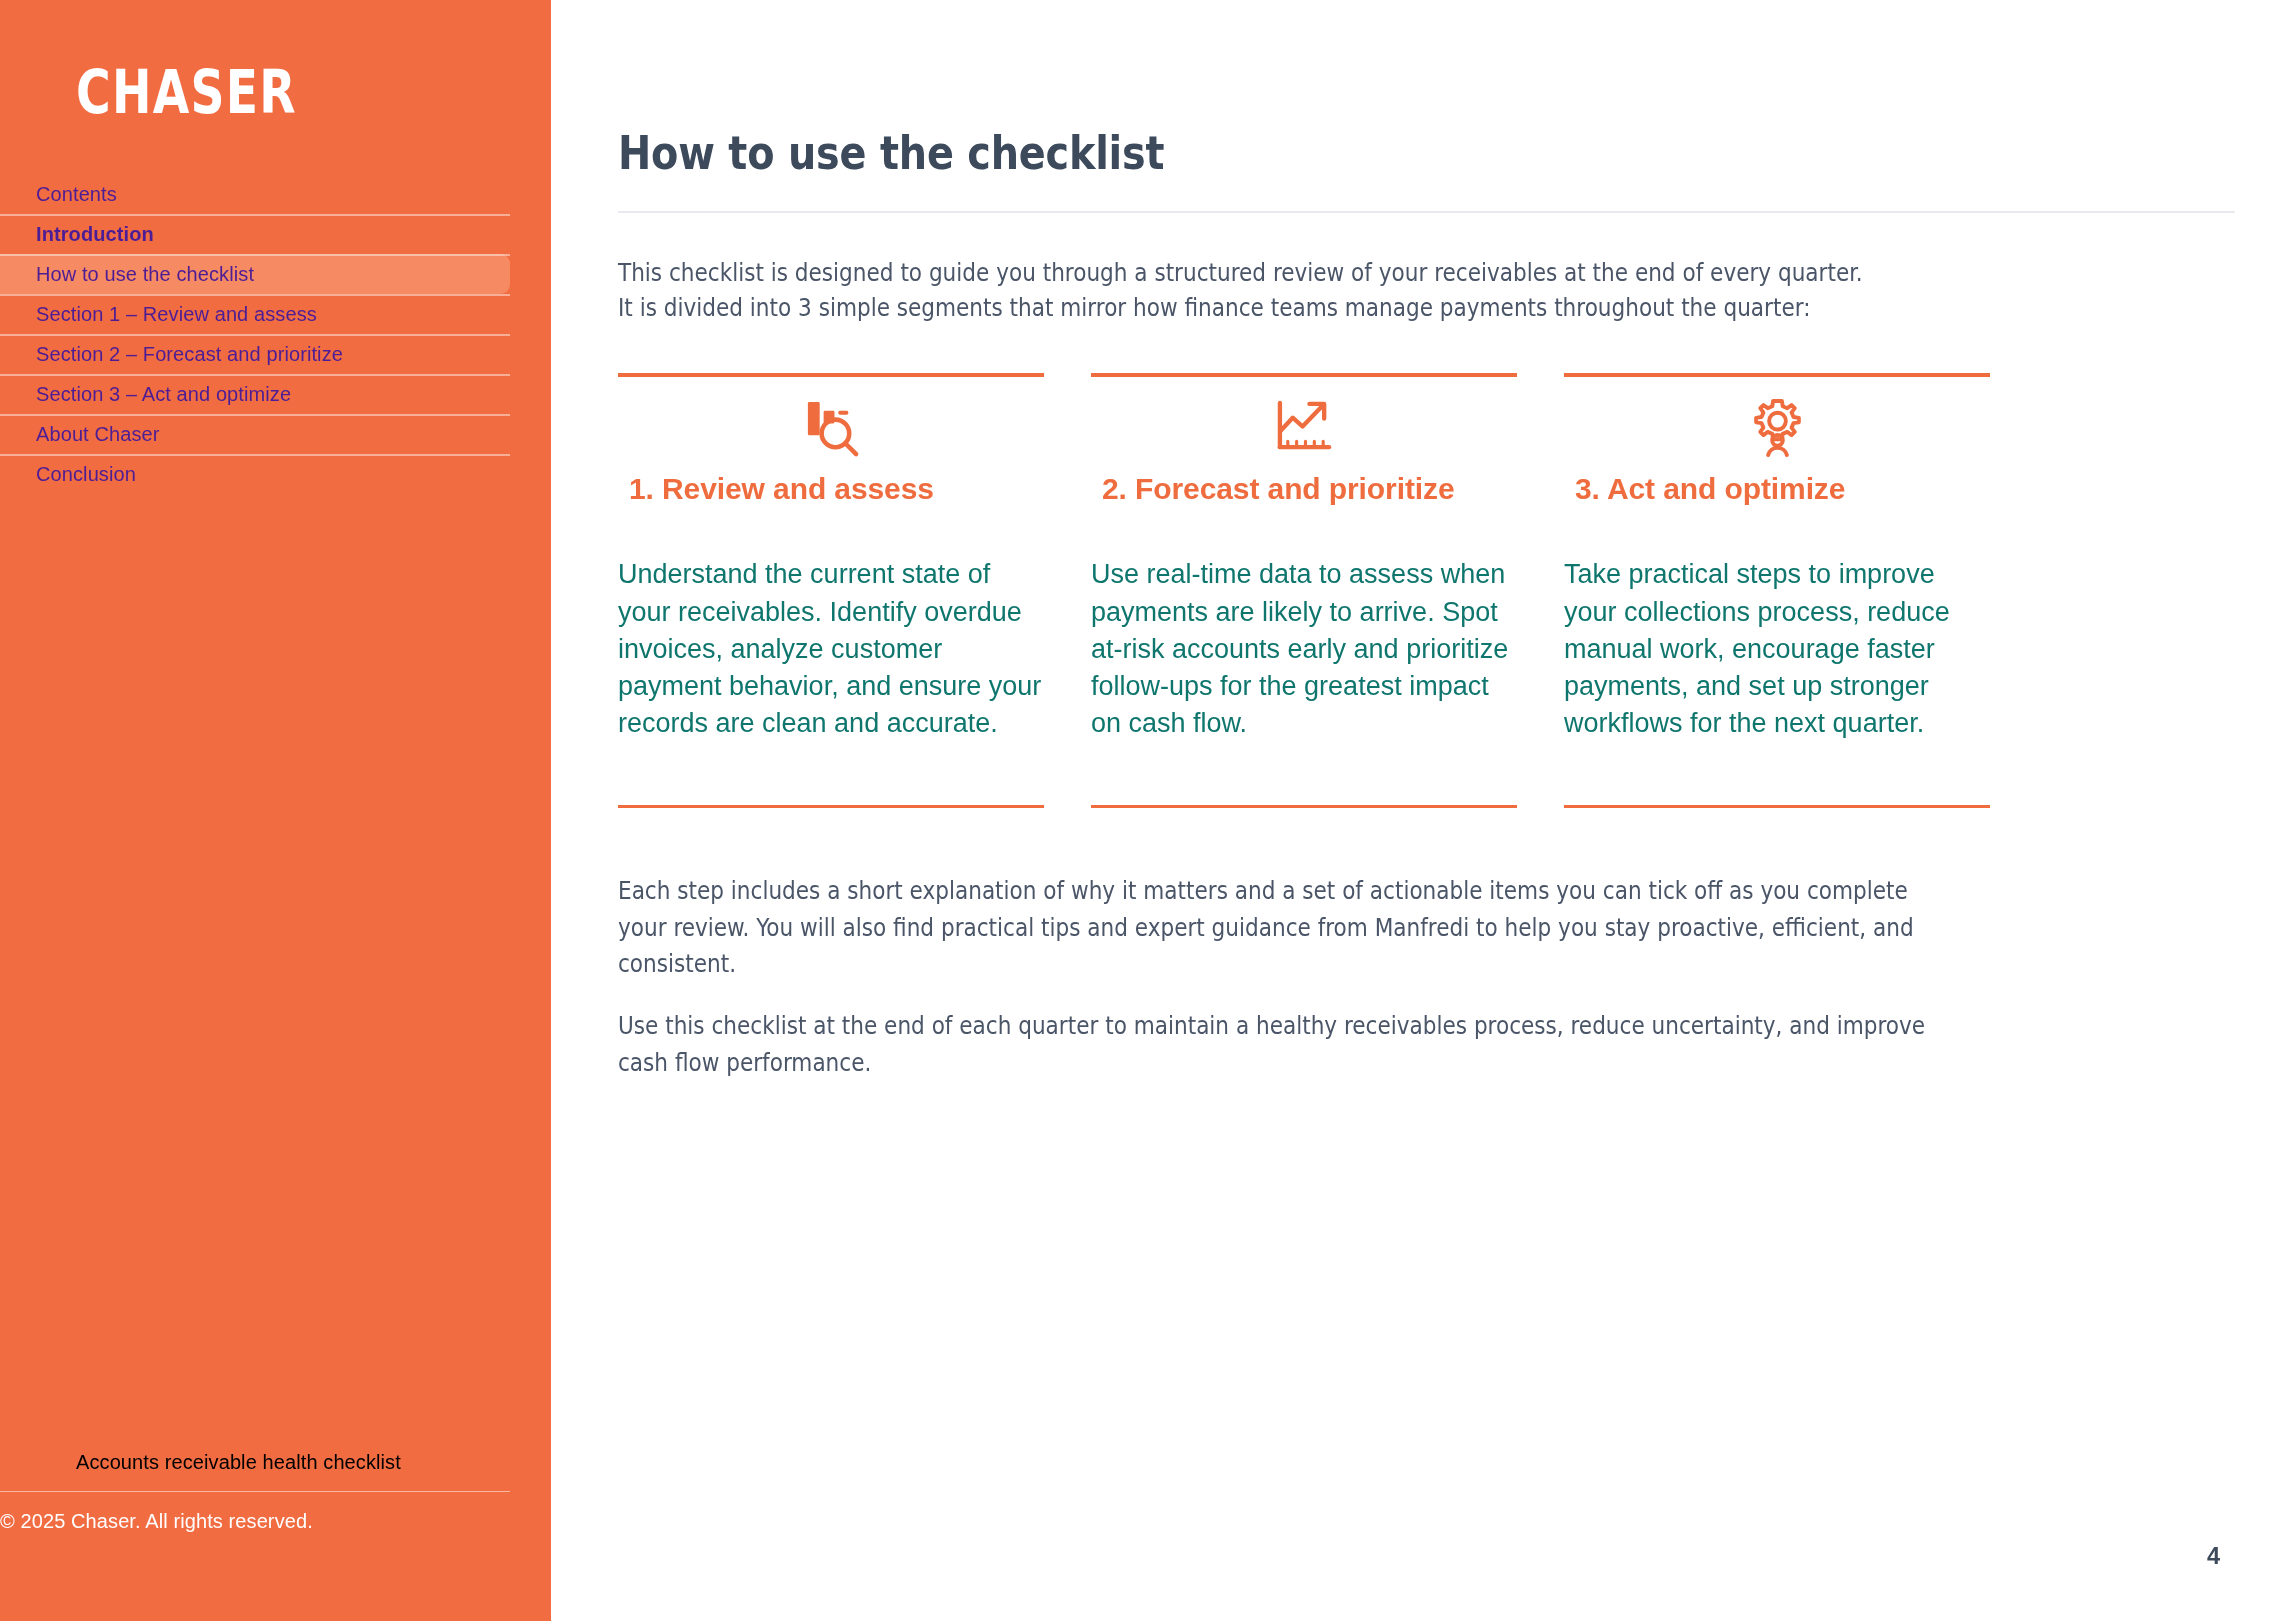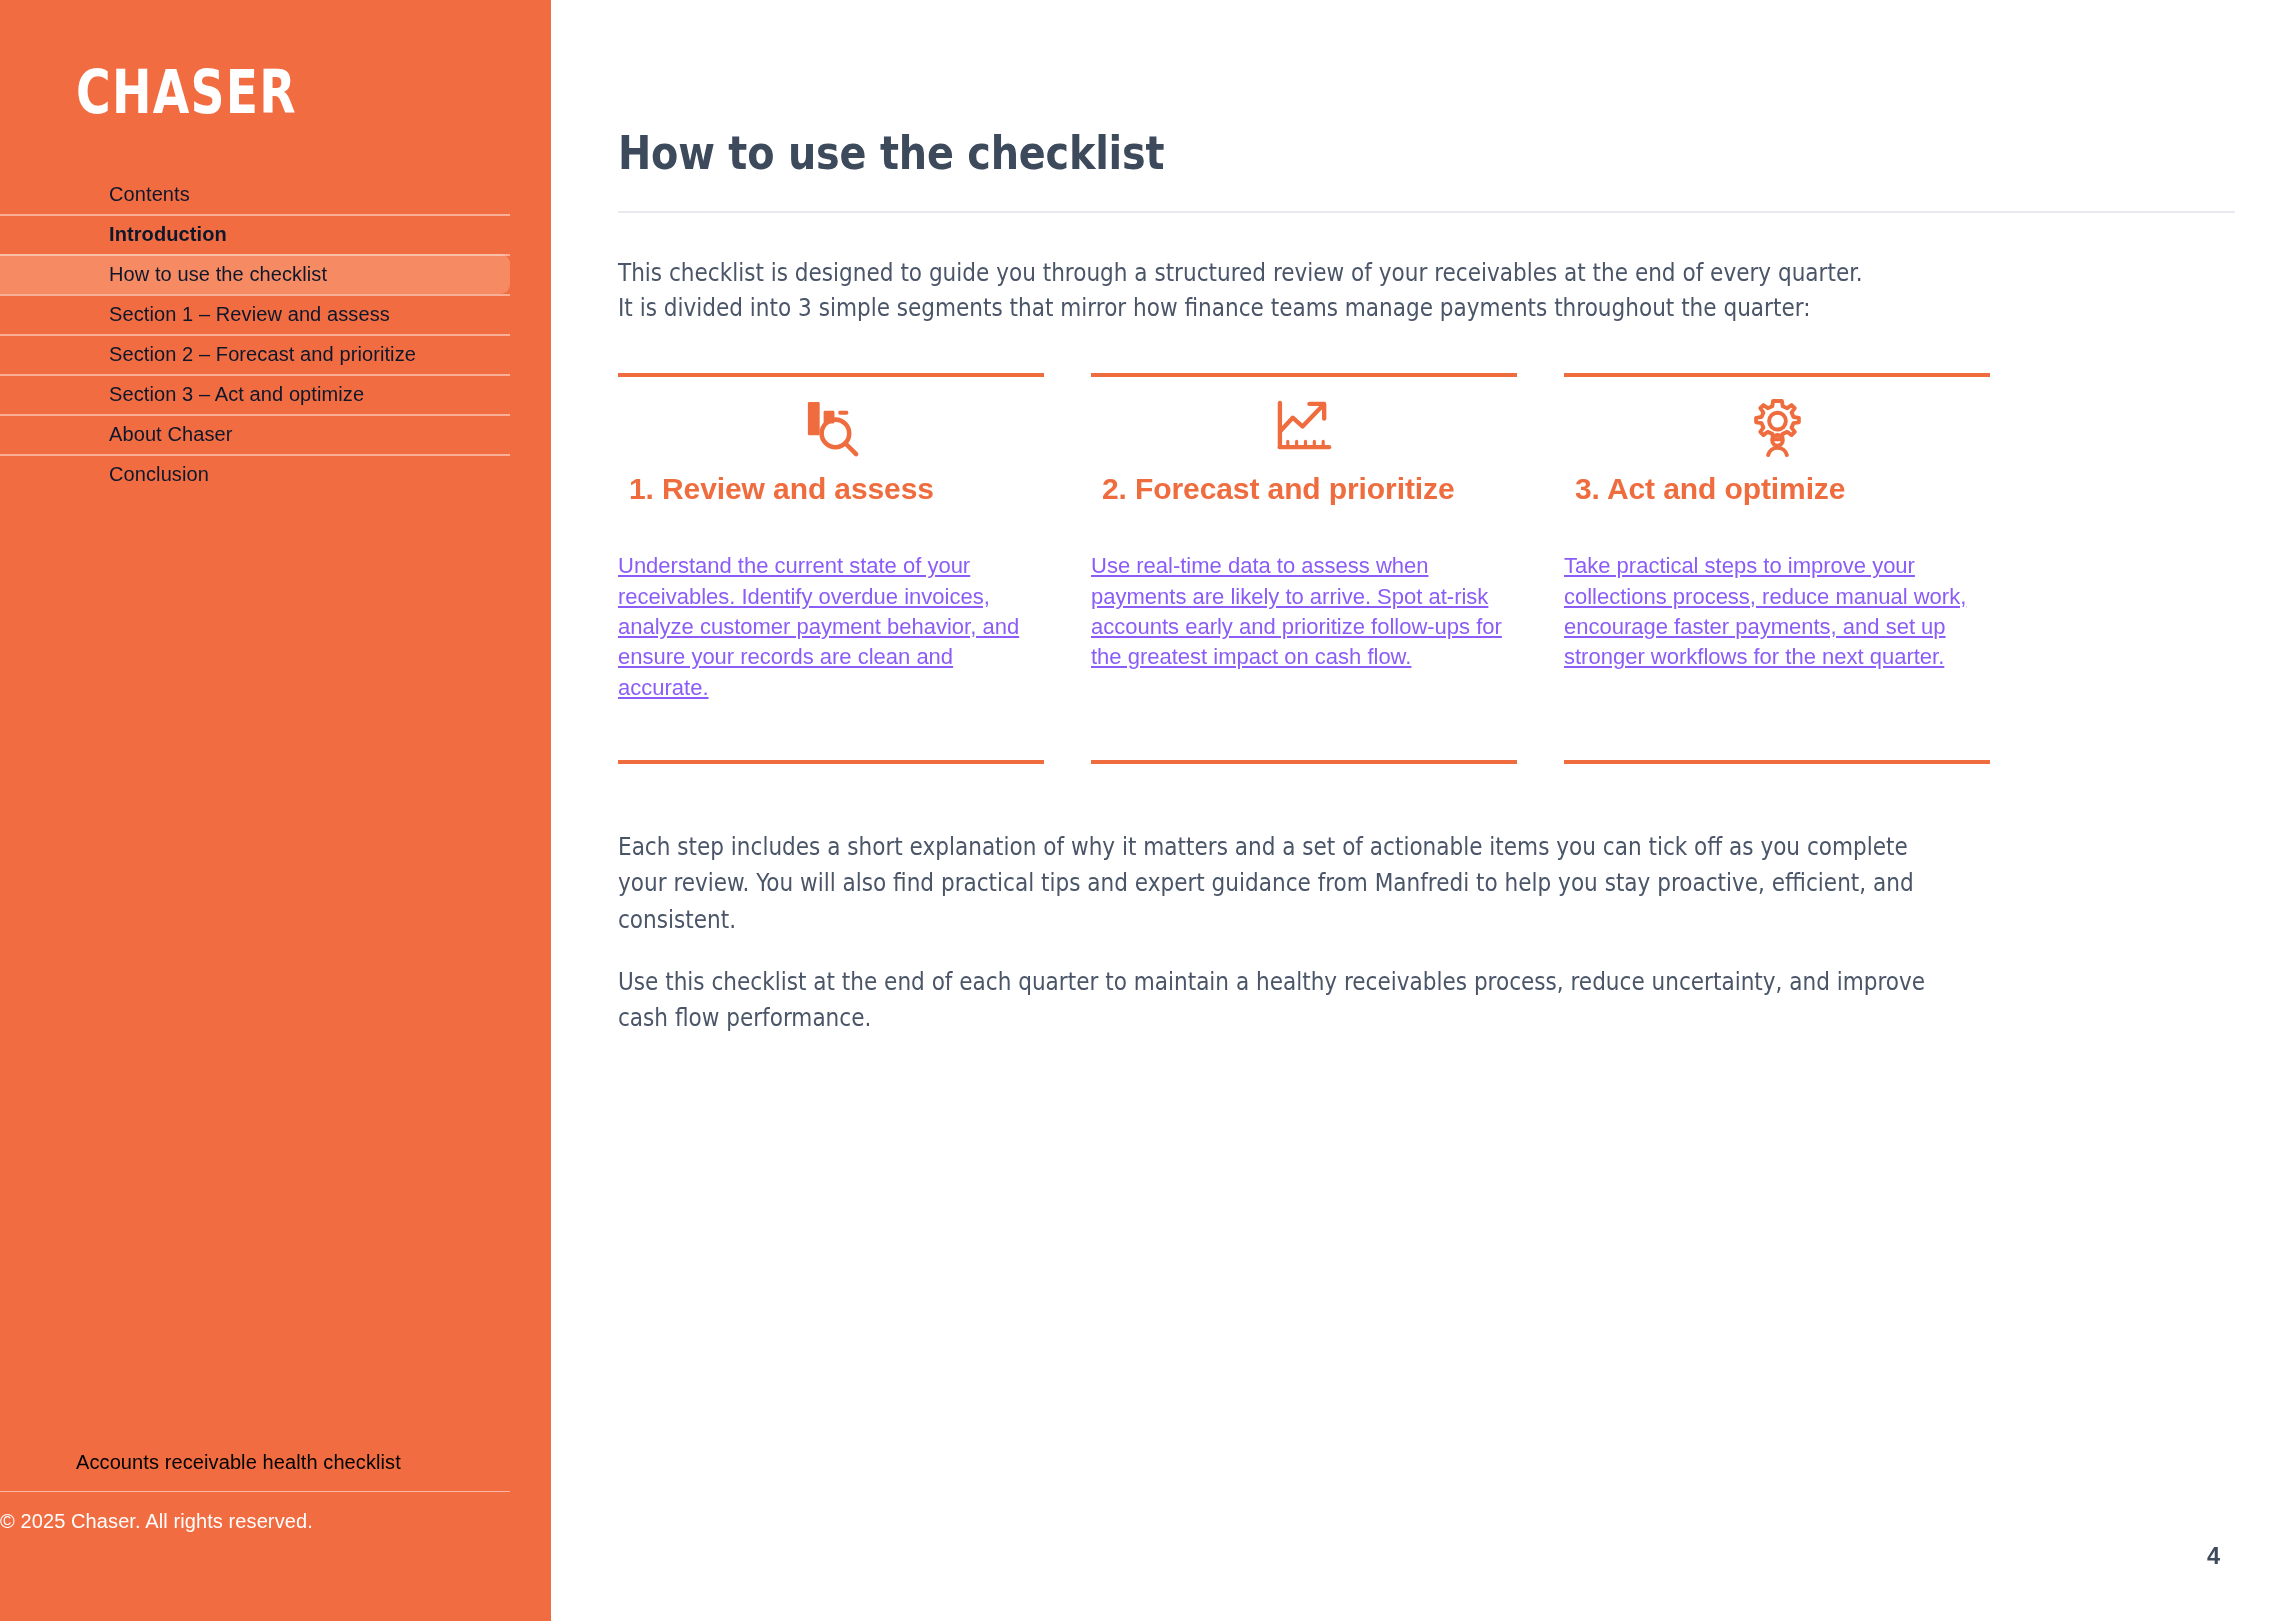--- a/index.html
+++ b/index.html
@@ -53,23 +53,23 @@
     left: 0;
     top: 174px;
     width: 510px;
   }
 
   .nav-item {
     position: relative;
     height: 40px;
     display: flex;
     align-items: center;
-    padding-left: 109px;
-    box-sizing: border-box;
-    color: #0f172a;
+    padding-left: 36px;
+    box-sizing: border-box;
+    color: #4c1d95;
     font-size: 20px;
     letter-spacing: 0.1px;
   }
   .nav-item + .nav-item::before {
     content: "";
     position: absolute;
     left: 0;
     top: 0;
     width: 510px;
     height: 1.5px;
@@ -190,25 +190,24 @@
     color: #ef6c3e;
     font-size: 30px;
     font-weight: 600;
     margin: 11px;
     padding-bottom: 13.7px;
     letter-spacing: -0.1px;
     line-height: 1.1;
     white-space: nowrap;
   }
   .card-body {
-    color: #8b5cf6;
-    font-size: 22px;
+    color: #0f766e;
+    font-size: 27px;
     line-height: 1.38;
     padding-bottom: 35px;
-    text-decoration: underline;
   }
 
   .closing {
     margin-top: 65px;
     color: #4a5568;
     font-size: 25px;
     line-height: 1.46;
     max-width: 1372px;
     font-family: "DejaVu Sans Condensed", "Liberation Sans Narrow", "Liberation Sans", sans-serif;
     transform: scaleX(0.96);

